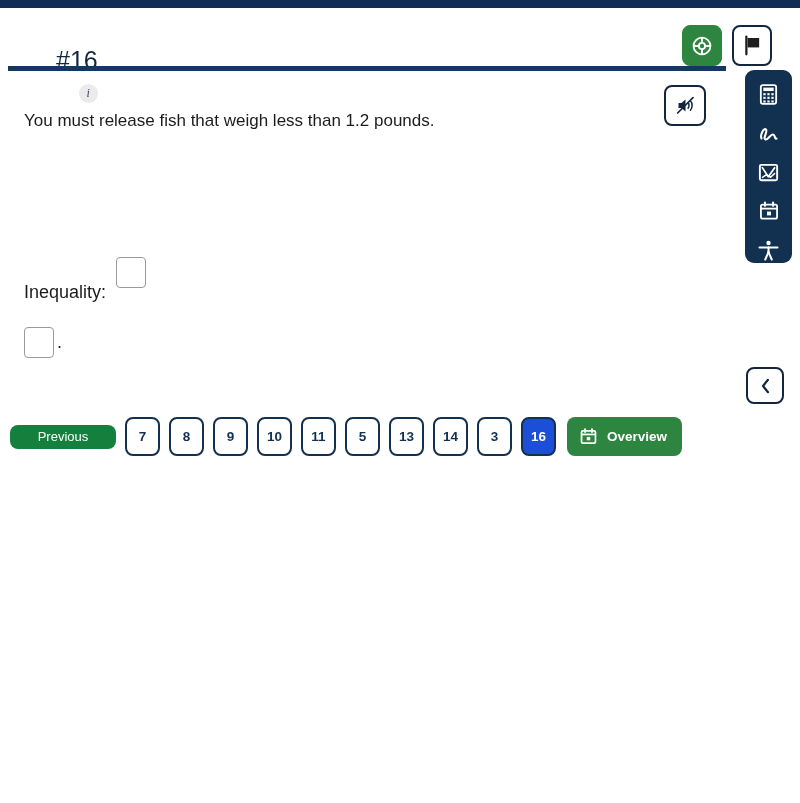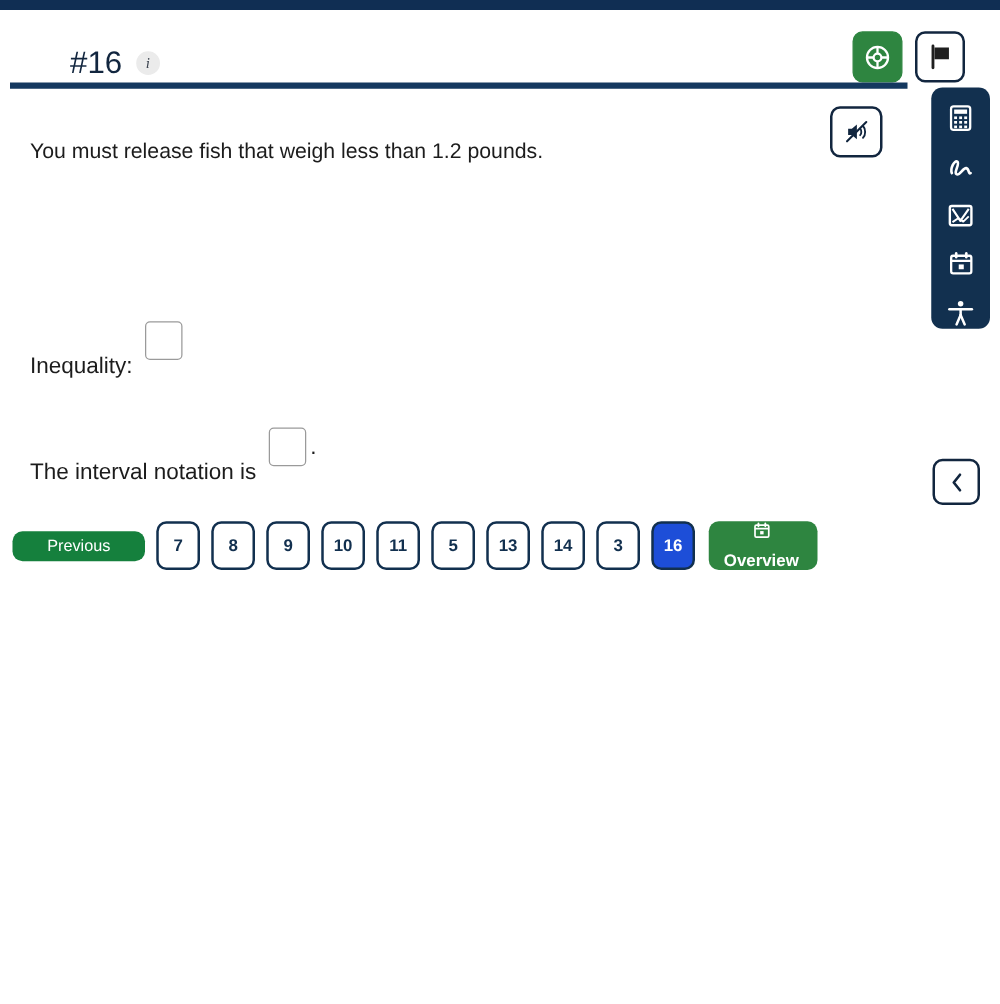--- a/index.html
+++ b/index.html
@@ -28,24 +28,25 @@
   
   .header {
     position: absolute;
     top: 8px; left: 0;
     width: 800px;
     height: 58px;
   }
   .q-title-wrap {
     position: absolute;
     left: 56px;
-    top: 30px;
-    display: flex;
-    align-items: center;
+    top: 40px;
+    display: flex;
+    align-items: flex-end;
     gap: 11px;
+    flex-direction: column;
   }
   .q-title {
     font-size: 25px;
     font-weight: 400;
     color: #12263f;
     letter-spacing: 0px;
     line-height: 1;
   }
   .info-badge {
     width: 19px;
@@ -259,21 +260,20 @@
     border: none;
     border-radius: 8px;
     font-family: "Liberation Sans", sans-serif;
     font-size: 13.5px;
     font-weight: bold;
     display: flex;
     align-items: center;
     gap: 9px;
     cursor: pointer;
     margin-left: 2px;
-    flex-direction: column;
   }
 </style>
 </head>
 <body>
 
 <div class="top-accent"></div>
 
 <div class="header">
 
   <div class="q-title-wrap">
@@ -380,21 +380,20 @@
     <line x1="3" y1="20.6" x2="20.6" y2="3" stroke="#12263f" stroke-width="1.9" stroke-linecap="round"></line>
   </svg>
 </div>
 
 <div class="answer-row" id="row-inequality">
   <span class="ans-label">Inequality:</span>
   <div class="ans-box" title=""></div>
 </div>
 
 <div class="answer-row" id="row-interval">
-  <span class="ans-label">The interval notation is</span>
   <div class="ans-box" title=""></div>
   <span class="ans-suffix">.</span>
 </div>
 
 <div class="pager">
   <button class="pg-prev">Previous</button>
   <div id="page-numbers" style="display:flex; gap:9px;">
       <button class="pg-num">7</button>
       <button class="pg-num">8</button>
       <button class="pg-num">9</button>

